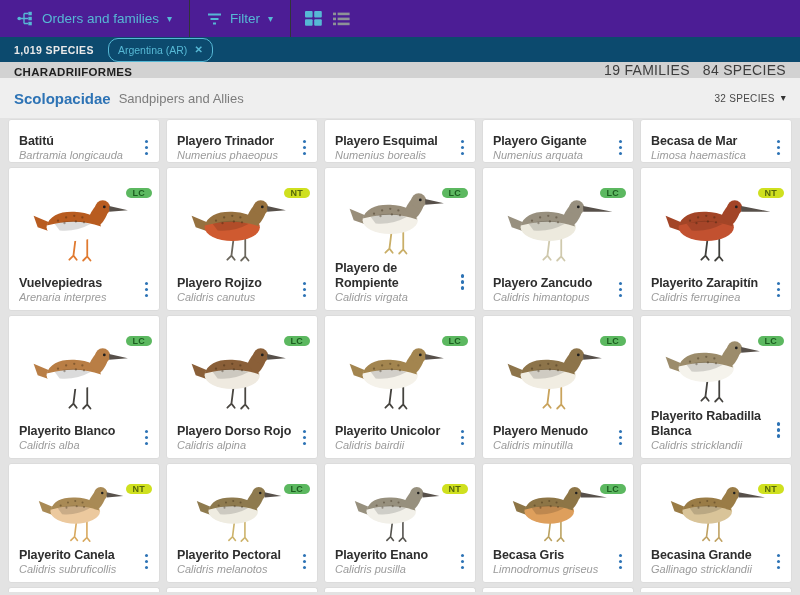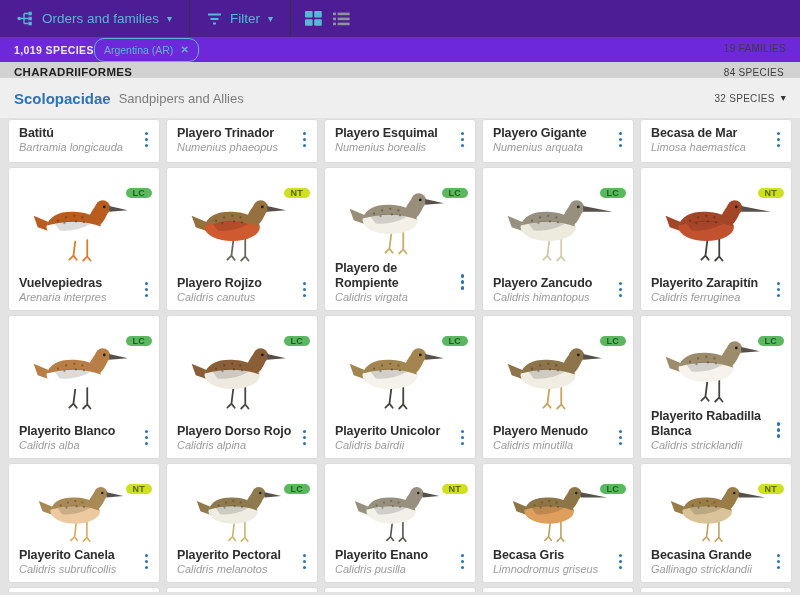--- a/index.html
+++ b/index.html
@@ -18,33 +18,33 @@
     border-right:1px solid #31353a;
   }
   .nav-btn svg { flex:none; }
   .caret { font-size:10px; line-height:1; }
   .view-icons { display:flex; align-items:center; gap:11px; padding:0 14px; }
   .view-icons .vi { display:flex; cursor:pointer; }
   .vi-grid { color:var(--accent); }
   .vi-list { color:#8d9297; }
 
   
-  .subbar { height:25px; background:#6d28d9; display:flex; align-items:center; padding:0 14px; gap:0; }
+  .subbar { height:25px; background:#0c4a6e; display:flex; align-items:center; padding:0 14px; gap:14px; }
   .subbar .count { color:#e9e9e9; font-size:10.5px; font-weight:bold; letter-spacing:.4px; }
   .chip {
     display:inline-flex; align-items:center; gap:7px; height:24px;
     border:1px solid var(--accent); border-radius:10px; padding:0 9px;
     color:var(--accent); font-size:10.5px; cursor:pointer;
   }
   .chip .x { font-size:10px; font-weight:bold; cursor:pointer; }
 
   
   .orderbar { height:16px; background:#d2d2d2; display:flex; align-items:flex-end; padding:0 14px; }
   .orderbar .oname { flex:1; font-size:11.5px; font-weight:bold; color:#1e1e1e; letter-spacing:.3px; }
-  .orderbar .ostats { display:flex; gap:13px; font-size:10px; color:#3d3d3d; letter-spacing:.3px;flex-direction:column; }
+  .orderbar .ostats { display:flex; gap:13px; font-size:14px; color:#3d3d3d; letter-spacing:.3px; }
 
   
   .familybar { height:40px; background:#efefef; display:flex; align-items:center; padding:0 14px; gap:8px; }
   .familybar .fname { color:var(--link); font-weight:bold; font-size:15px; }
   .familybar .fsub { flex:1; color:#7c7c7c; font-size:13px; }
   .familybar .fstats { display:flex; align-items:center; gap:6px; font-size:10px; color:#474747; letter-spacing:.3px; cursor:pointer; }
   .familybar .fstats .caret { color:#333; }
 
   
   .grid { padding:1px 8px 0 8px; }
@@ -65,21 +65,21 @@
     font-size:9px; font-weight:bold; padding:0 7px; border-radius:9px; letter-spacing:.2px;
   }
   .badge.lc { background:var(--lc-bg); color:var(--lc-text); }
   .badge.nt { background:var(--nt-bg); color:var(--nt-text); }
 
   .bird-wrap { flex:1; display:flex; align-items:center; justify-content:center; padding-top:12px; }
   .bird-wrap svg { width:114px; height:78px; }
   .grid-row.short .bird-wrap svg { height:70px; }
 
   .meta { margin-top:auto; display:flex; align-items:center; padding:0 6px 7px 10px; }
-  .grid-row.partial .meta { margin-top:0; padding-top:6px;gap:11px; }
+  .grid-row.partial .meta { margin-top:8px; padding-top:6px;gap:11px; }
   .names { flex:1; min-width:0; }
   .common { font-weight:bold; font-size:12.5px; color:#2e2e2e; line-height:1.15; letter-spacing:-.1px; }
   .sci { font-style:italic; font-size:11px; color:#9b9b9b; margin-top:1px; white-space:nowrap; overflow:hidden; }
   .kebab { flex:none; display:flex; flex-direction:column; gap:2.5px; padding:4px 5px; cursor:pointer; }
   .kebab .dot { width:3.5px; height:3.5px; border-radius:50%; background:var(--link); }
 </style>
 </head>
 <body>
 
 <div class="nav">

